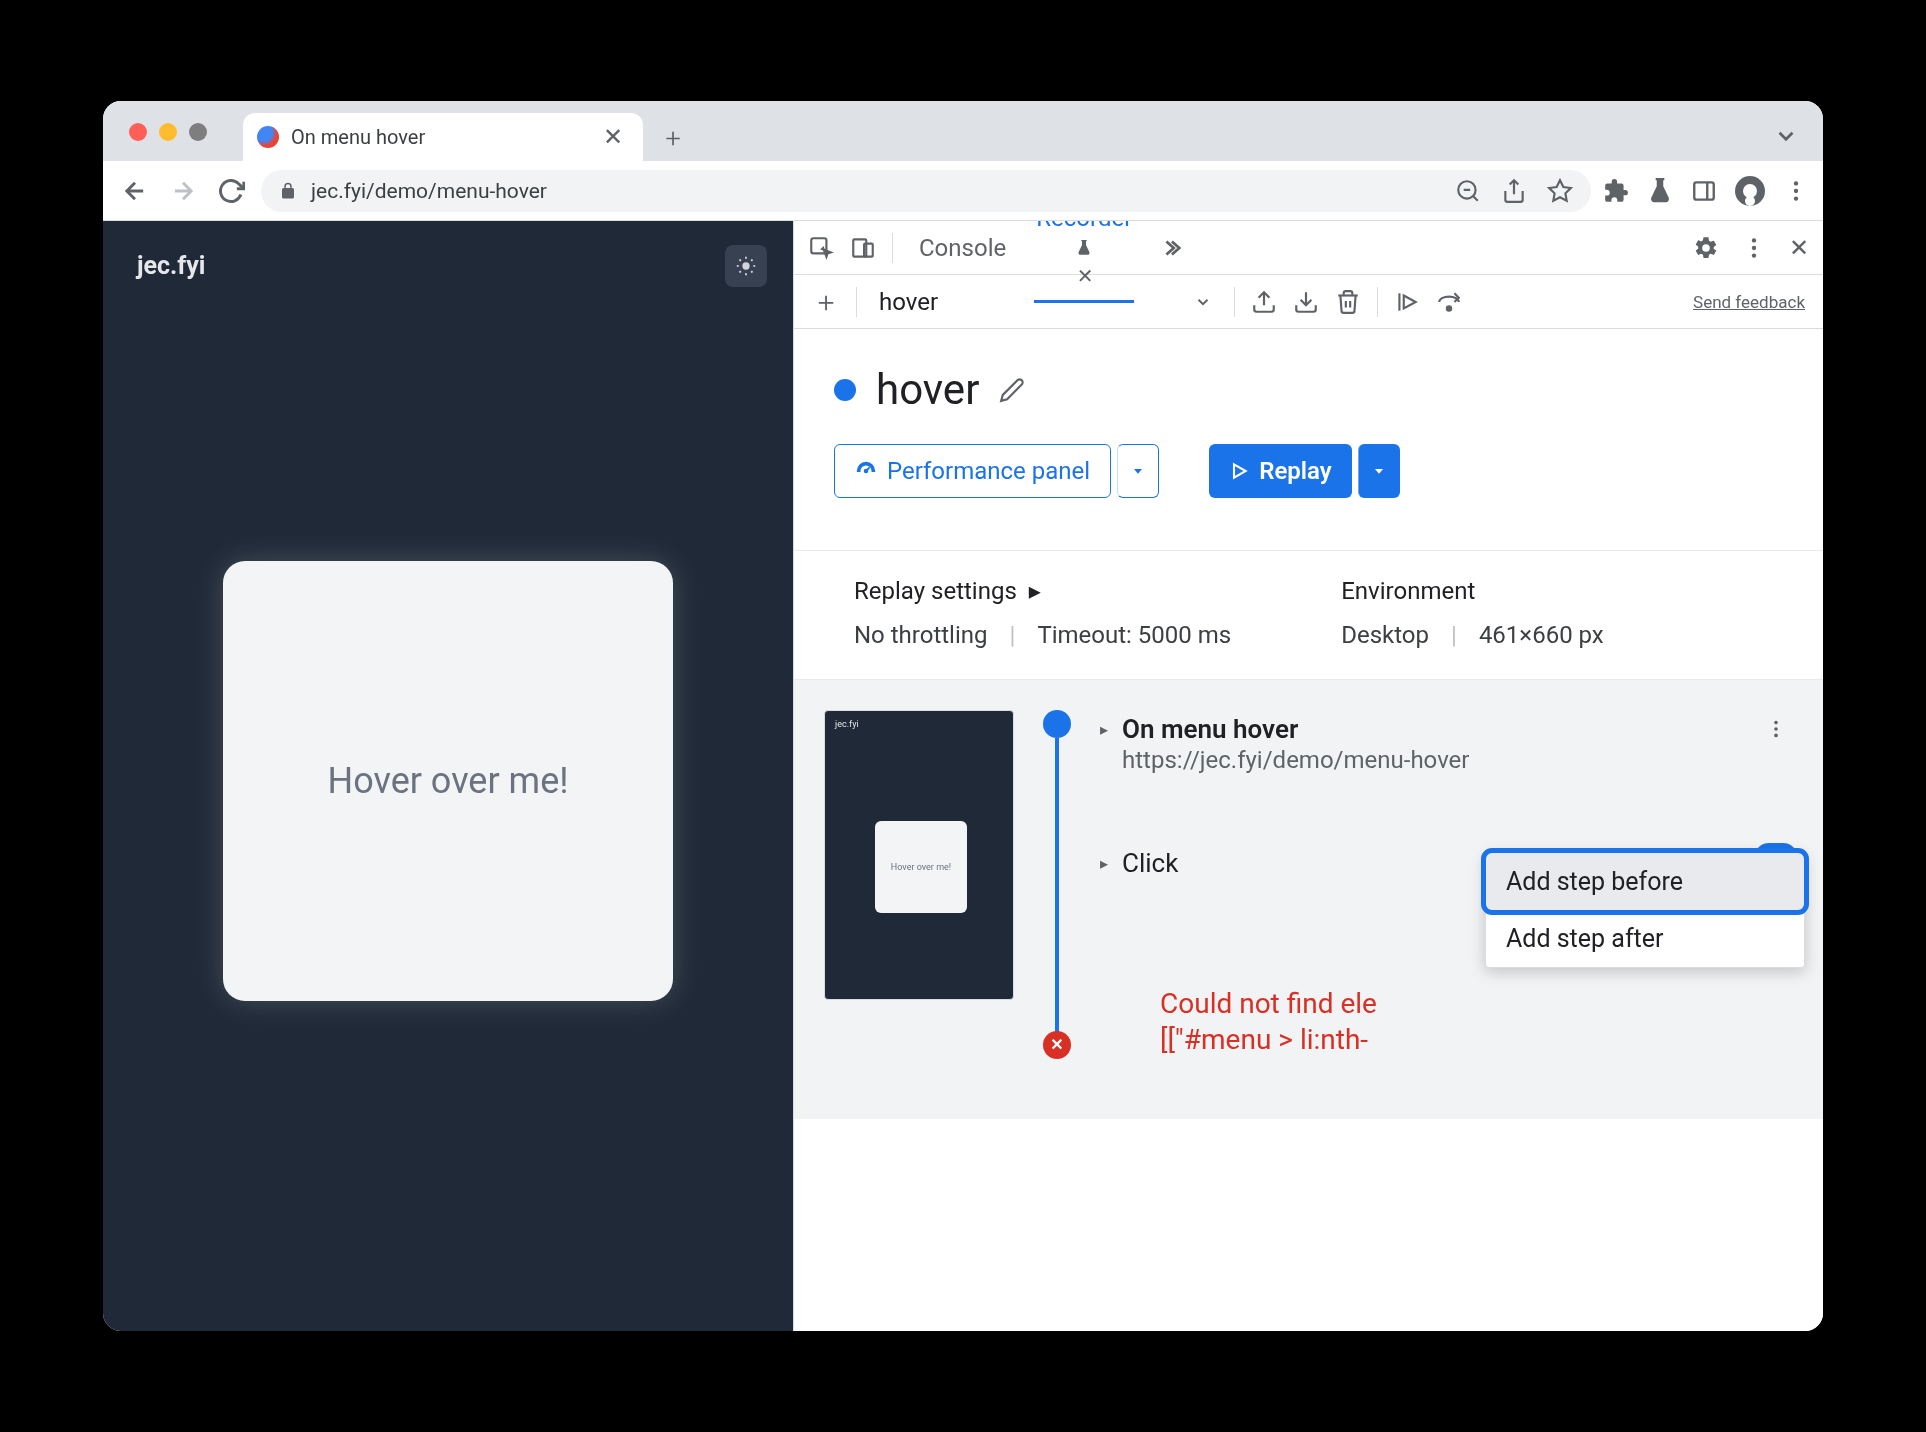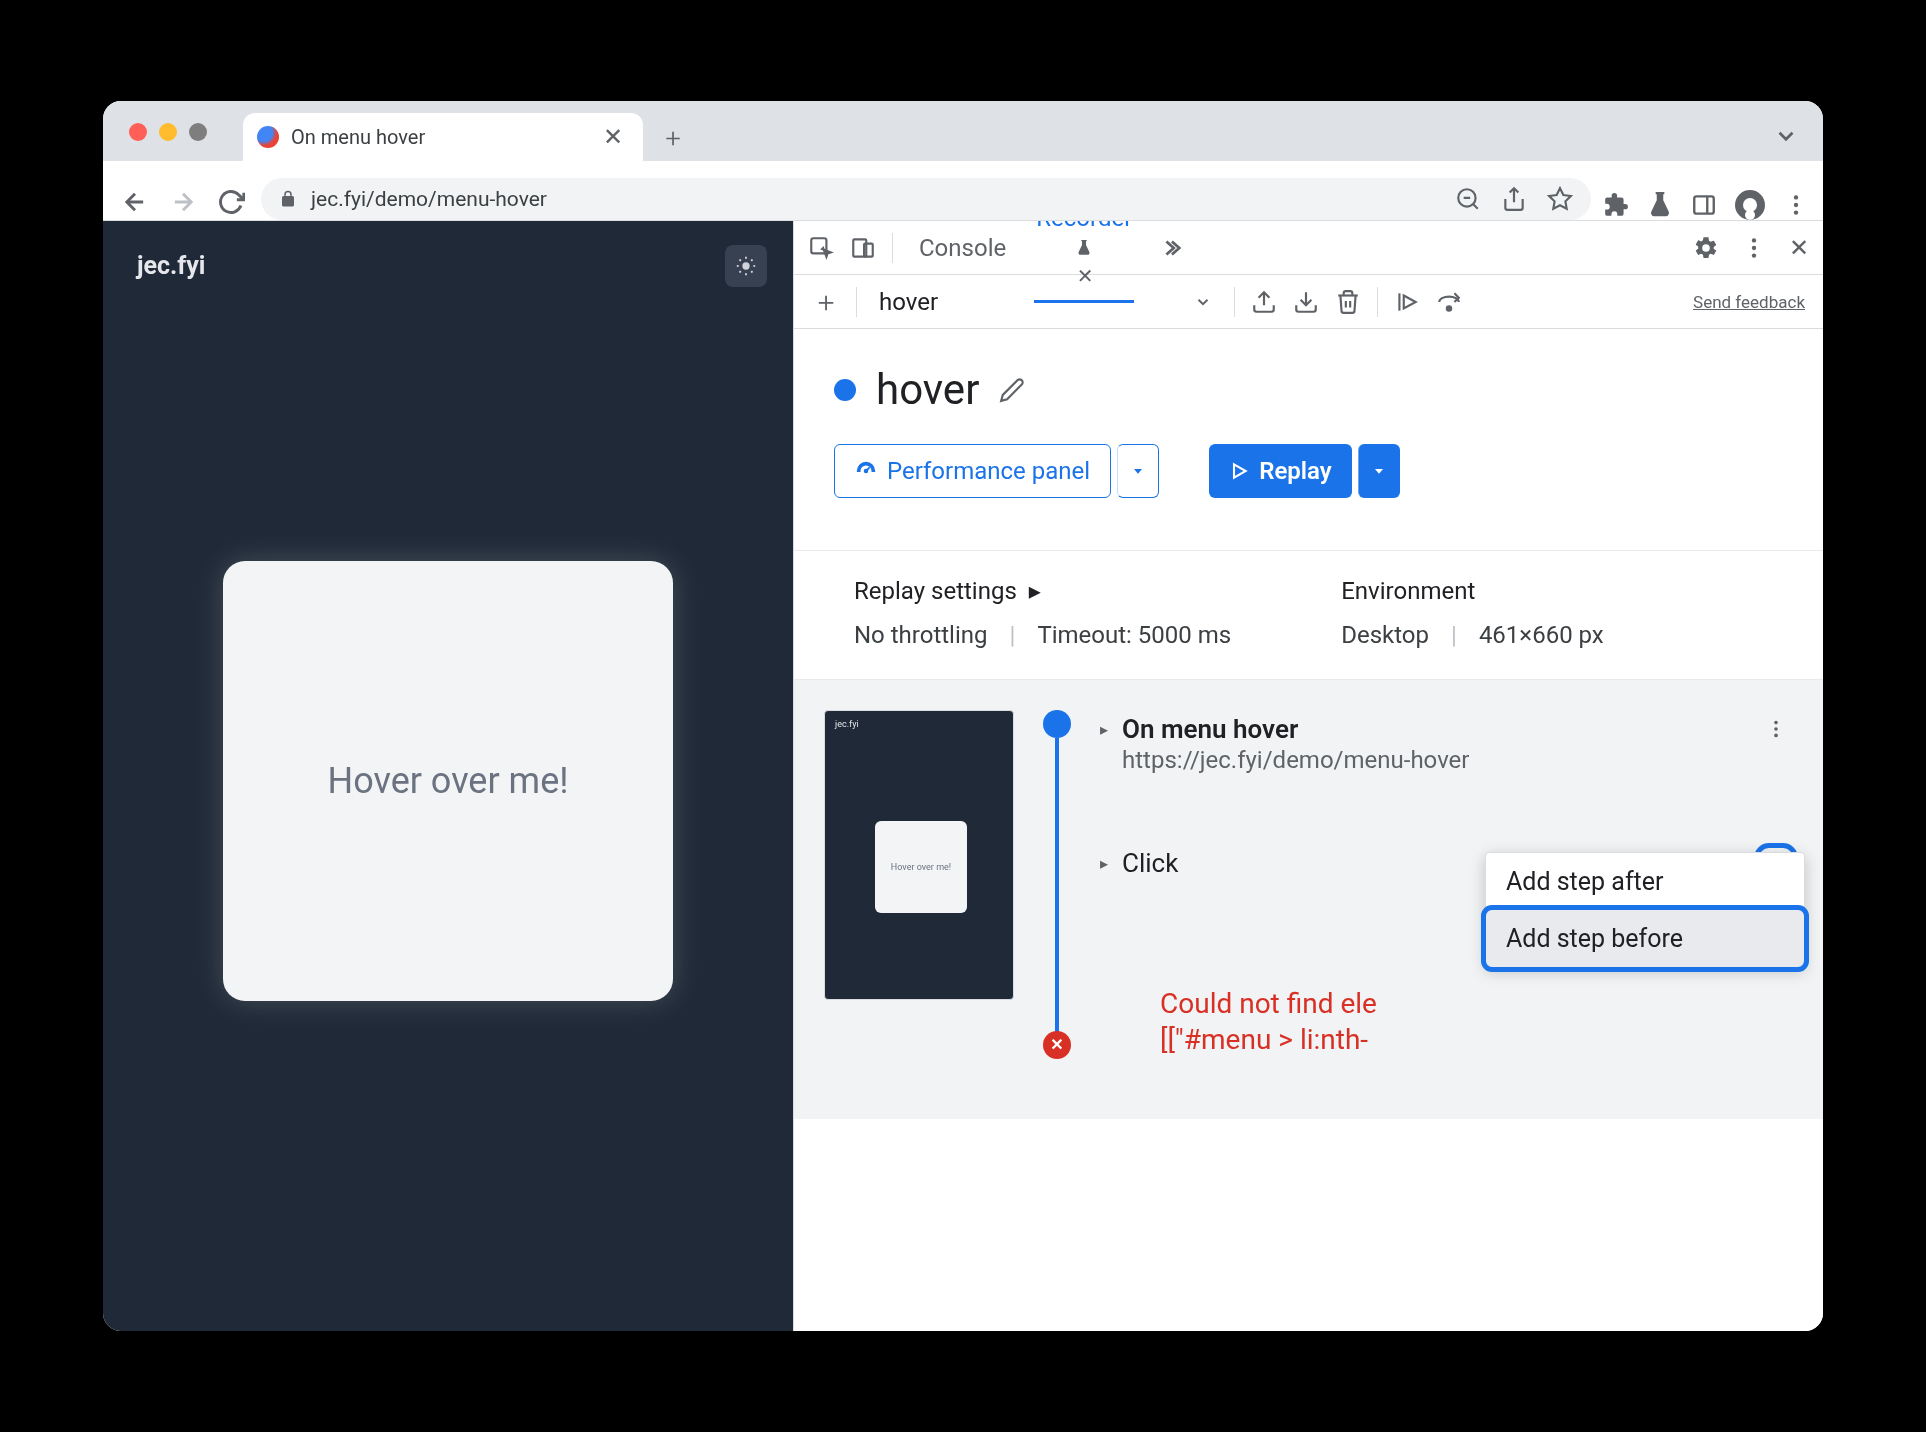--- a/index.html
+++ b/index.html
@@ -14,21 +14,21 @@
 .tl-yellow { background: #febc2e; }
 .tl-green { background: #7e7e7e; }
 .tab { background: #fff; height: 48px; width: 400px; margin-left: 120px; border-radius: 12px 12px 0 0; display: flex; align-items: center; padding: 0 14px; gap: 12px; position: relative; }
 .tab .favicon { width: 22px; height: 22px; border-radius: 50%; background: radial-gradient(circle at 30% 30%, #4285f4 40%, #ea4335 60%); flex-shrink: 0; }
 .tab .tab-title { font-size: 20px; color: #3c4043; flex: 1; }
 .tab .tab-close { font-size: 24px; color: #5f6368; cursor: pointer; padding: 0 6px; }
 .new-tab-btn { width: 40px; height: 40px; display: flex; align-items: center; justify-content: center; font-size: 26px; color: #5f6368; cursor: pointer; margin-left: 10px; margin-bottom: 4px; }
 .tab-chevron { position: absolute; right: 24px; top: 22px; color: #5f6368; }
 
 
-.address-bar { height: 60px; background: #fff; border-bottom: 1px solid #dadce0; display: flex; align-items: flex-end; padding: 0 14px; gap: 12px; }
+.address-bar { height: 60px; background: #fff; border-bottom: 1px solid #dadce0; display: flex; align-items: center; padding: 0 14px; gap: 12px; }
 .nav-btn { width: 36px; height: 36px; display: flex; align-items: center; justify-content: center; color: #5f6368; cursor: pointer; border-radius: 50%; }
 .nav-btn.disabled { color: #bdc1c6; }
 .url-field { flex: 1; height: 42px; background: #f1f3f4; border-radius: 21px; display: flex; align-items: center; padding: 0 18px; gap: 14px; color: #3c4043; font-size: 21px; }
 .url-lock { color: #5f6368; font-size: 18px; }
 .url-text { flex: 1; }
 .url-icons { display: flex; gap: 20px; color: #5f6368; font-size: 20px; align-items: center;}
 .ext-icons { display: flex; gap: 18px; color: #5f6368; align-items: center; }
 .ext-icons .avatar-icon { width: 30px; height: 30px; background: #5f6368; border-radius: 50%; display: flex; align-items: center; justify-content: center; }
 .ext-icons .avatar-icon::after{ content: ''; width: 14px; height: 14px; background: #fff; border-radius: 50%; box-shadow: 0 10px 0 -2px #fff;}
 
@@ -461,21 +461,21 @@
                   </span>
               </div>
               <div class="error-text">
                 <span>Could not find ele</span><br>
                 <span>[["#menu &gt; li:nth-</span>
               </div>
             </div>
           </div>
 
           <div class="ctx-menu">
+            <div class="ctx-item highlight">Add step before</div>
             <div class="ctx-item">Add step after</div>
-            <div class="ctx-item highlight">Add step before</div>
           </div>
         </div>
 
       </div>
     </div>
   </div>
 </div>
 
 </body></html>

